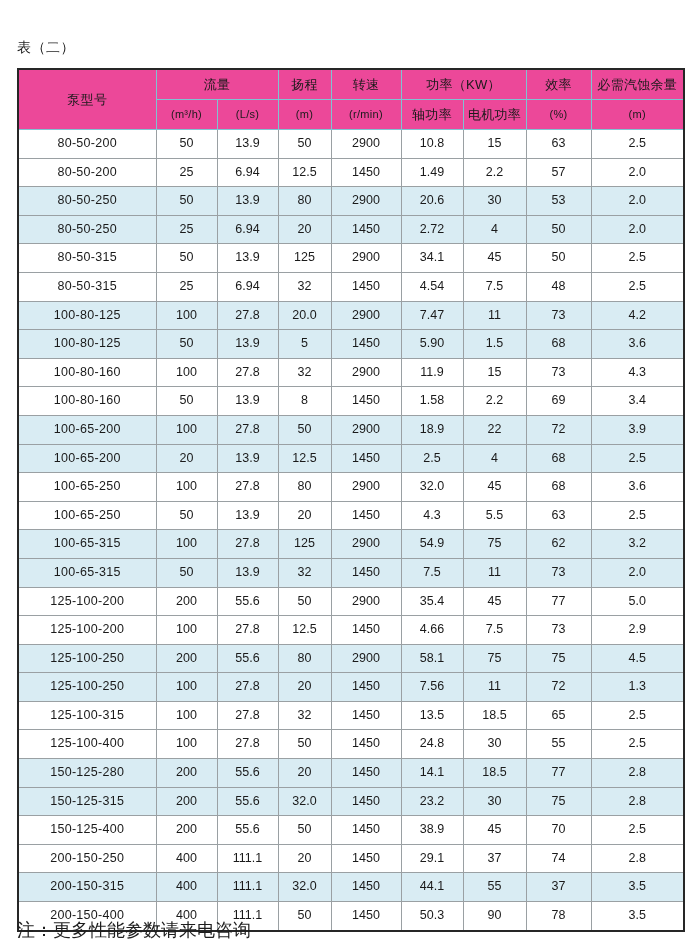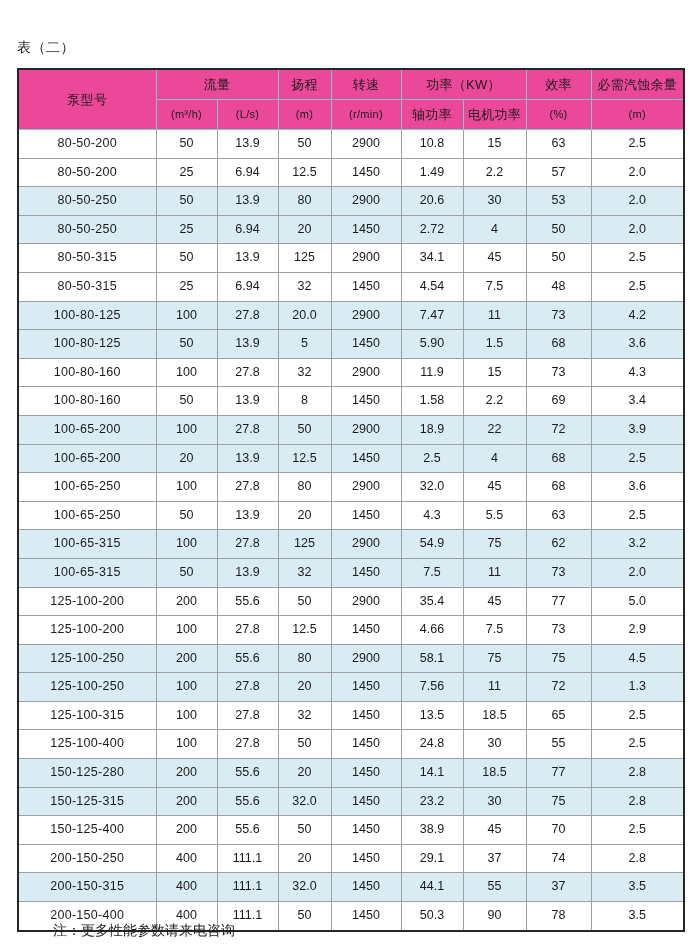--- a/index.html
+++ b/index.html
@@ -96,25 +96,24 @@
   }
   table.spec tbody td.model {
     letter-spacing: 0.3px;
     margin-left: 8px;
   }
 
   .note {
     position: absolute;
     left: 17px;
     top: 922px;
-    font-size: 14px;
+    font-size: 18px;
     line-height: 17px;
     color: #1d1d1d;
     white-space: nowrap;
-    margin-left: 36px;
   }
 </style>
 </head>
 <body>
 
 <div class="page">
 
   <div class="doc-title">表（二）</div>
 
   <div class="table-wrap">

